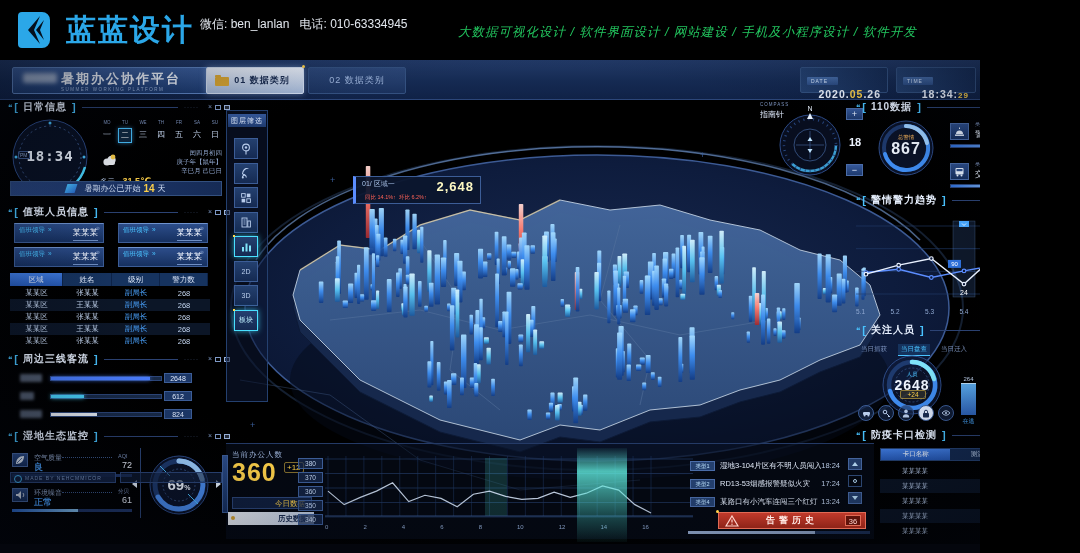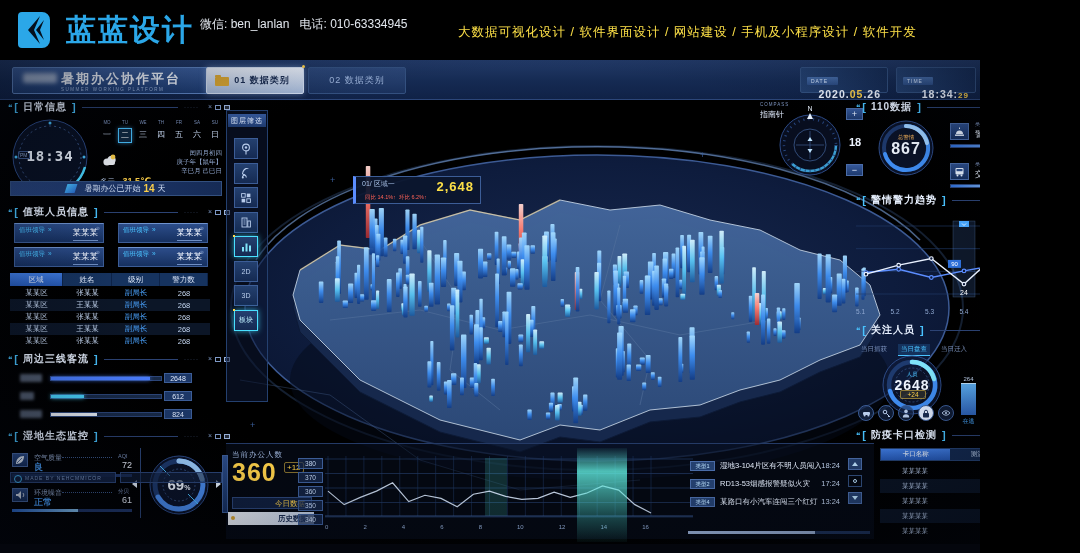--- a/index.html
+++ b/index.html
@@ -9,21 +9,21 @@
   .abs{position:absolute;}
 
   
   .banner{position:absolute;left:0;top:0;width:1080px;height:60px;background:#000;}
   .logo-wrap{position:absolute;left:14px;top:8px;display:flex;align-items:center;}
   .logo-txt{font-size:30px;font-weight:bold;color:#2ba7e8;letter-spacing:2px;margin-left:8px;}
   .site{position:absolute;left:200px;top:10px;font-size:12px;color:#e9edf3;}
   .site .r1{font-weight:bold;font-size:13px;}
   .site .arrows{color:#cfd6e0;font-size:9px;letter-spacing:2px;margin-left:8px;}
   .site .r2{margin-top:6px;font-size:12px;color:#e2e7ee;}
-  .services{position:absolute;left:458px;top:24px;font-size:12.5px;color:#fde047;letter-spacing:1px;}
+  .services{position:absolute;left:458px;top:24px;font-size:12.5px;font-style:italic;color:#22c55e;letter-spacing:1px;}
   .collect{position:absolute;right:22px;top:16px;display:flex;align-items:center;color:#85abdd;}
   .collect-txt{font-size:22px;font-style:italic;font-weight:bold;letter-spacing:3px;margin-left:8px;}
 
   
   .dash{position:absolute;left:0;top:60px;width:1080px;height:493px;
     background:radial-gradient(ellipse at 55% 42%,#1b2c58 0%,#12204502 60%),
                radial-gradient(ellipse at 50% 55%,#152half 0%,transparent 0%),
                linear-gradient(180deg,#0d1a3a 0%,#0c1836 55%,#0a142c 100%);}
   .dash::after{content:"";position:absolute;inset:0;pointer-events:none;
     background:radial-gradient(ellipse at 50% 45%,transparent 55%,rgba(3,7,18,.55) 100%);}
@@ -131,21 +131,21 @@
     font-size:7px;color:#dfe9fb;text-align:center;line-height:13px;letter-spacing:1px;}
   .lbtn{position:absolute;left:234px;width:24px;height:21px;background:linear-gradient(180deg,#24406f,#152a52);
     border:1px solid #3c5d97;display:flex;align-items:center;justify-content:center;font-size:7px;color:#b9cdec;cursor:pointer;}
   .lbtn.on{border:1px solid #49e0ff;box-shadow:0 0 6px rgba(70,220,255,.7);color:#bff0ff;}
   .lbtn.on::before{content:"";position:absolute;left:-2px;top:-2px;width:2px;height:2px;background:#ffd24a;}
 
   
   .tip{position:absolute;left:353px;top:116px;width:128px;height:28px;background:rgba(12,22,46,.94);
     border:1px solid #3c5d97;border-left:3px solid #5b8dff;padding:2px 6px;z-index:20;}
   .tip .t1{font-size:7px;color:#a9c2e8;}
-  .tip .v{position:absolute;right:6px;top:2px;font-size:13px;font-weight:bold;color:#fde047;letter-spacing:1px;}
+  .tip .v{position:absolute;right:6px;top:2px;font-size:13px;font-weight:bold;color:#fef9c3;letter-spacing:1px;}
   .tip .t2{position:absolute;left:9px;bottom:2px;font-size:5.5px;color:#ff6257;}
 
   
   .cmp-lab1{position:absolute;left:760px;top:42px;font-size:4.5px;color:#7e95c0;letter-spacing:1px;}
   .cmp-lab2{position:absolute;left:760px;top:49px;font-size:8px;color:#dfe9fb;}
   .zoomctl{position:absolute;left:846px;width:17px;height:12px;background:linear-gradient(180deg,#35589a,#1e3a6e);border:1px solid #4a6ca8;
     color:#e8f1ff;font-size:9px;text-align:center;line-height:11px;cursor:pointer;}
   .zoomval{position:absolute;left:844px;top:76px;width:22px;text-align:center;font-size:11px;font-weight:bold;color:#eef4ff;}
 
   
@@ -1194,17 +1194,26 @@
     <div class="ascroll" style="top:398px;">
         <span class="tri-up"></span>
       </div>
     <div class="ascroll" style="top:415px;background:transparent;border-color:#33507f;">
         <span class="adot"></span>
       </div>
     <div class="ascroll" style="top:432px;">
         <span class="tri-dn"></span>
       </div>
 
+    <div class="alarm-banner">
+      <svg width="14" height="12" viewBox="0 0 14 12" style="margin-left:6px;">
+        <path d="M7 1 L13 11 L1 11 Z" fill="none" stroke="#ffd3cc" stroke-width="1.2"></path>
+        <line x1="7" y1="4.5" x2="7" y2="7.5" stroke="#ffd3cc" stroke-width="1.2"></line>
+          <circle cx="7" cy="9.2" r="0.7" fill="#ffd3cc"></circle>
+      </svg>
+      <span class="ab-txt">告警历史</span>
+      <span class="ab-badge">36</span>
+    </div>
     <div class="hscroll"></div>
 
     <div class="bottom-black"></div>
   </div>
 </div>
 
 </body></html>

